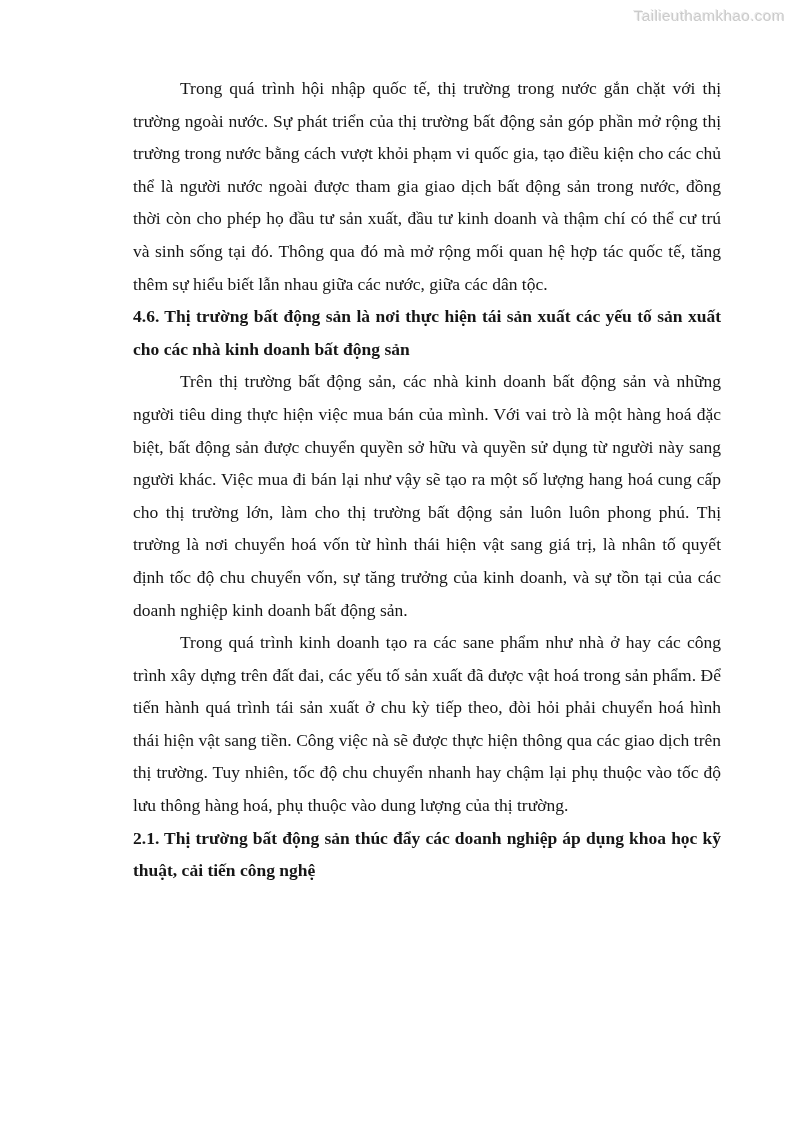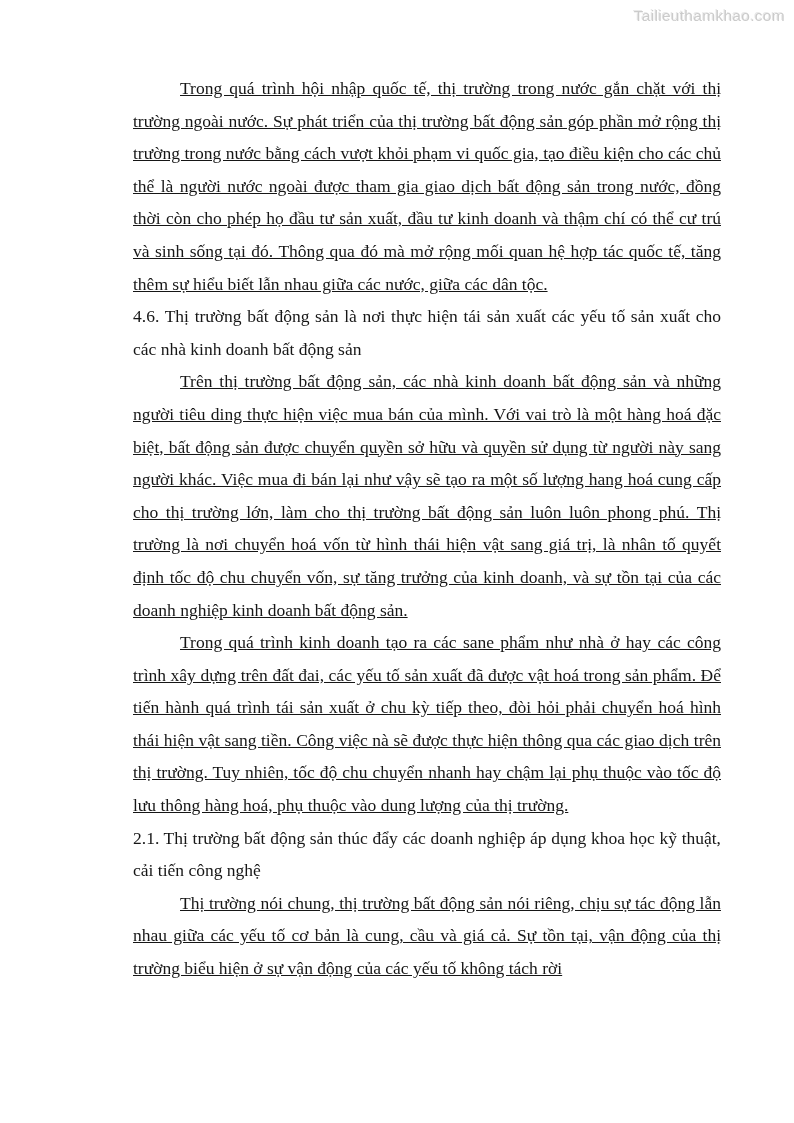--- a/index.html
+++ b/index.html
@@ -28,28 +28,27 @@
     left: 133px;
     top: 72px;
     width: 588px;
     color: #161616;
     font-size: 17.5px;
     line-height: 32.6px;
     text-align: justify;
     text-justify: inter-word;
   }
   .content p { margin: 0; }
-  .body-para { text-indent: 47px; text-decoration: underline; }
-  .section-heading { font-weight: normal; text-indent: 0; }
+  .body-para { text-indent: 47px; }
+  .section-heading { font-weight: bold; text-indent: 0; }
 </style>
 </head>
 <body>
 
 <div class="watermark">Tailieuthamkhao.com</div>
 
 <div class="content">
   <p class="body-para">Trong quá trình hội nhập quốc tế, thị trường trong nước gắn chặt với thị trường ngoài nước. Sự phát triển của thị trường bất động sản góp phần mở rộng thị trường trong nước bằng cách vượt khỏi phạm vi quốc gia, tạo điều kiện cho các chủ thể là người nước ngoài được tham gia giao dịch bất động sản trong nước, đồng thời còn cho phép họ đầu tư sản xuất, đầu tư kinh doanh và thậm chí có thể cư trú và sinh sống tại đó. Thông qua đó mà mở rộng mối quan hệ hợp tác quốc tế, tăng thêm sự hiểu biết lẫn nhau giữa các nước, giữa các dân tộc.</p>
   <p class="section-heading">4.6. Thị trường bất động sản là nơi thực hiện tái sản xuất các yếu tố sản xuất cho các nhà kinh doanh bất động sản</p>
   <p class="body-para">Trên thị trường bất động sản, các nhà kinh doanh bất động sản và những người tiêu ding thực hiện việc mua bán của mình. Với vai trò là một hàng hoá đặc biệt, bất động sản được chuyển quyền sở hữu và quyền sử dụng từ người này sang người khác. Việc mua đi bán lại như vậy sẽ tạo ra một số lượng hang hoá cung cấp cho thị trường lớn, làm cho thị trường bất động sản luôn luôn phong phú. Thị trường là nơi chuyển hoá vốn từ hình thái hiện vật sang giá trị, là nhân tố quyết định tốc độ chu chuyển vốn, sự tăng trưởng của kinh doanh, và sự tồn tại của các doanh nghiệp kinh doanh bất động sản.</p>
   <p class="body-para">Trong quá trình kinh doanh tạo ra các sane phẩm như nhà ở hay các công trình xây dựng trên đất đai, các yếu tố sản xuất đã được vật hoá trong sản phẩm. Để tiến hành quá trình tái sản xuất ở chu kỳ tiếp theo, đòi hỏi phải chuyển hoá hình thái hiện vật sang tiền. Công việc nà sẽ được thực hiện thông qua các giao dịch trên thị trường. Tuy nhiên, tốc độ chu chuyển nhanh hay chậm lại phụ thuộc vào tốc độ lưu thông hàng hoá, phụ thuộc vào dung lượng của thị trường.</p>
   <p class="section-heading">2.1. Thị trường bất động sản thúc đẩy các doanh nghiệp áp dụng khoa học kỹ thuật, cải tiến công nghệ</p>
-  <p class="body-para">Thị trường nói chung, thị trường bất động sản nói riêng, chịu sự tác động lẫn nhau giữa các yếu tố cơ bản là cung, cầu và giá cả. Sự tồn tại, vận động của thị trường biểu hiện ở sự vận động của các yếu tố không tách rời</p>
 </div>
 
 </body></html>

